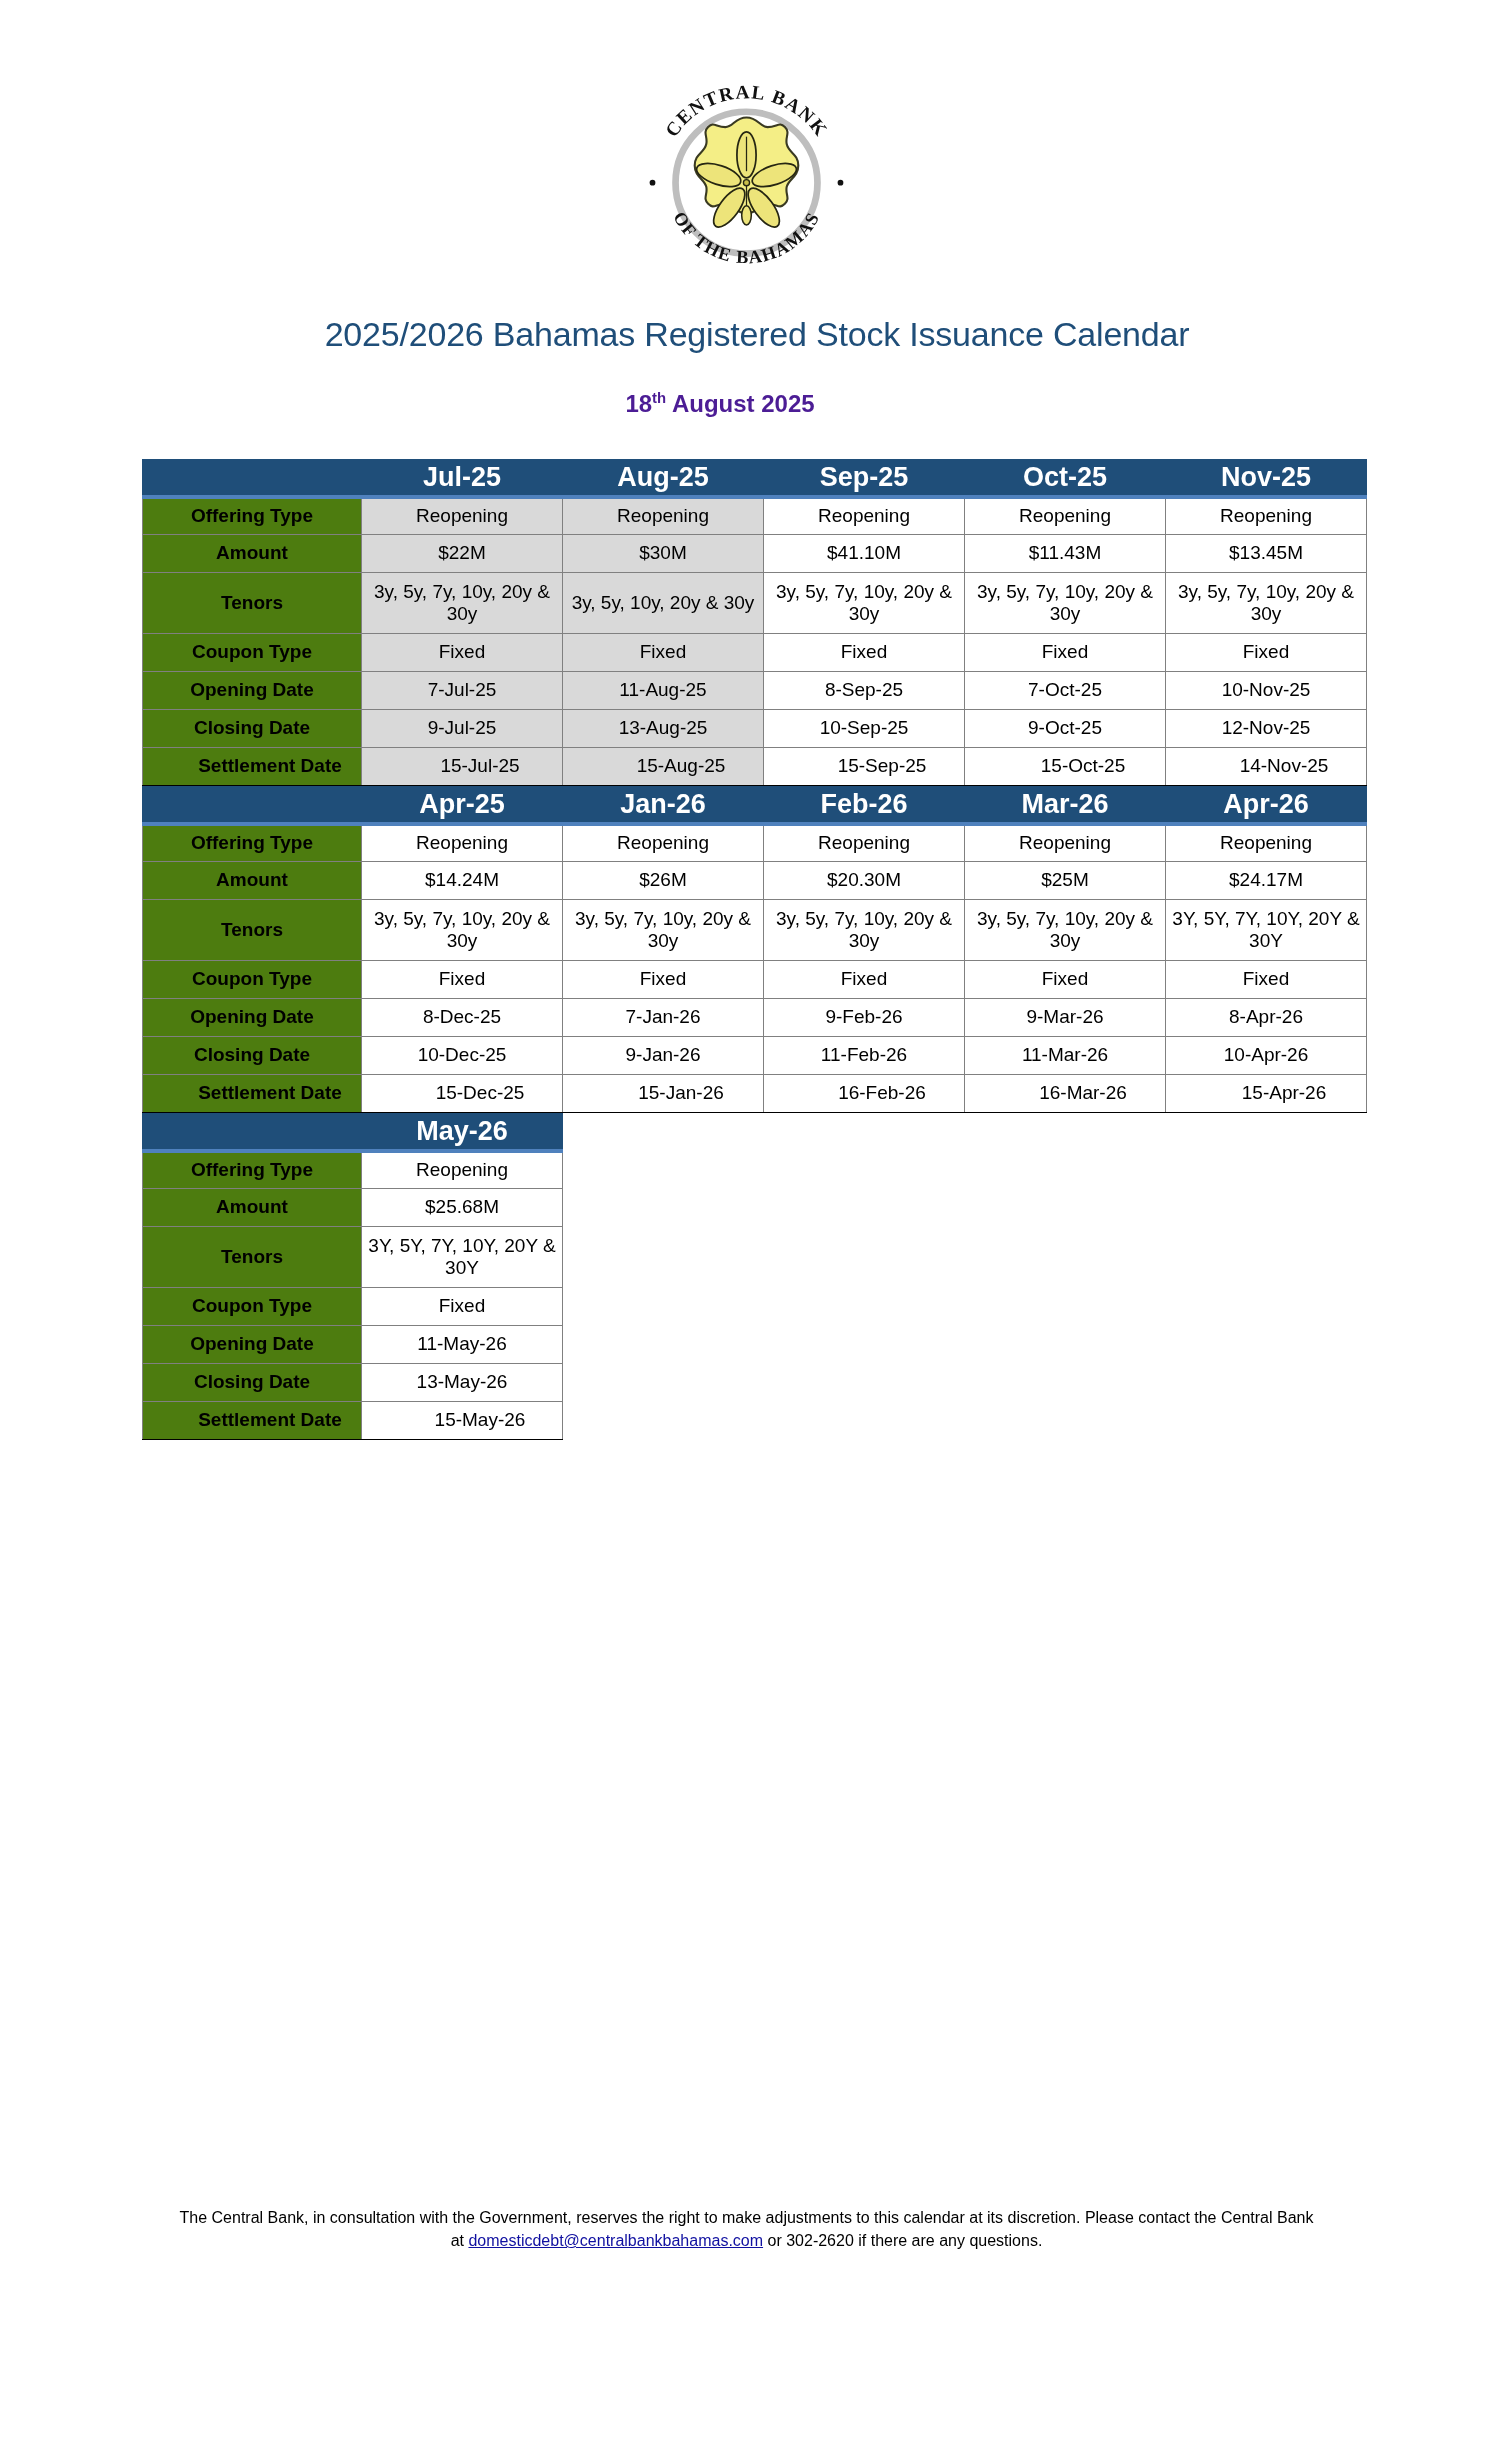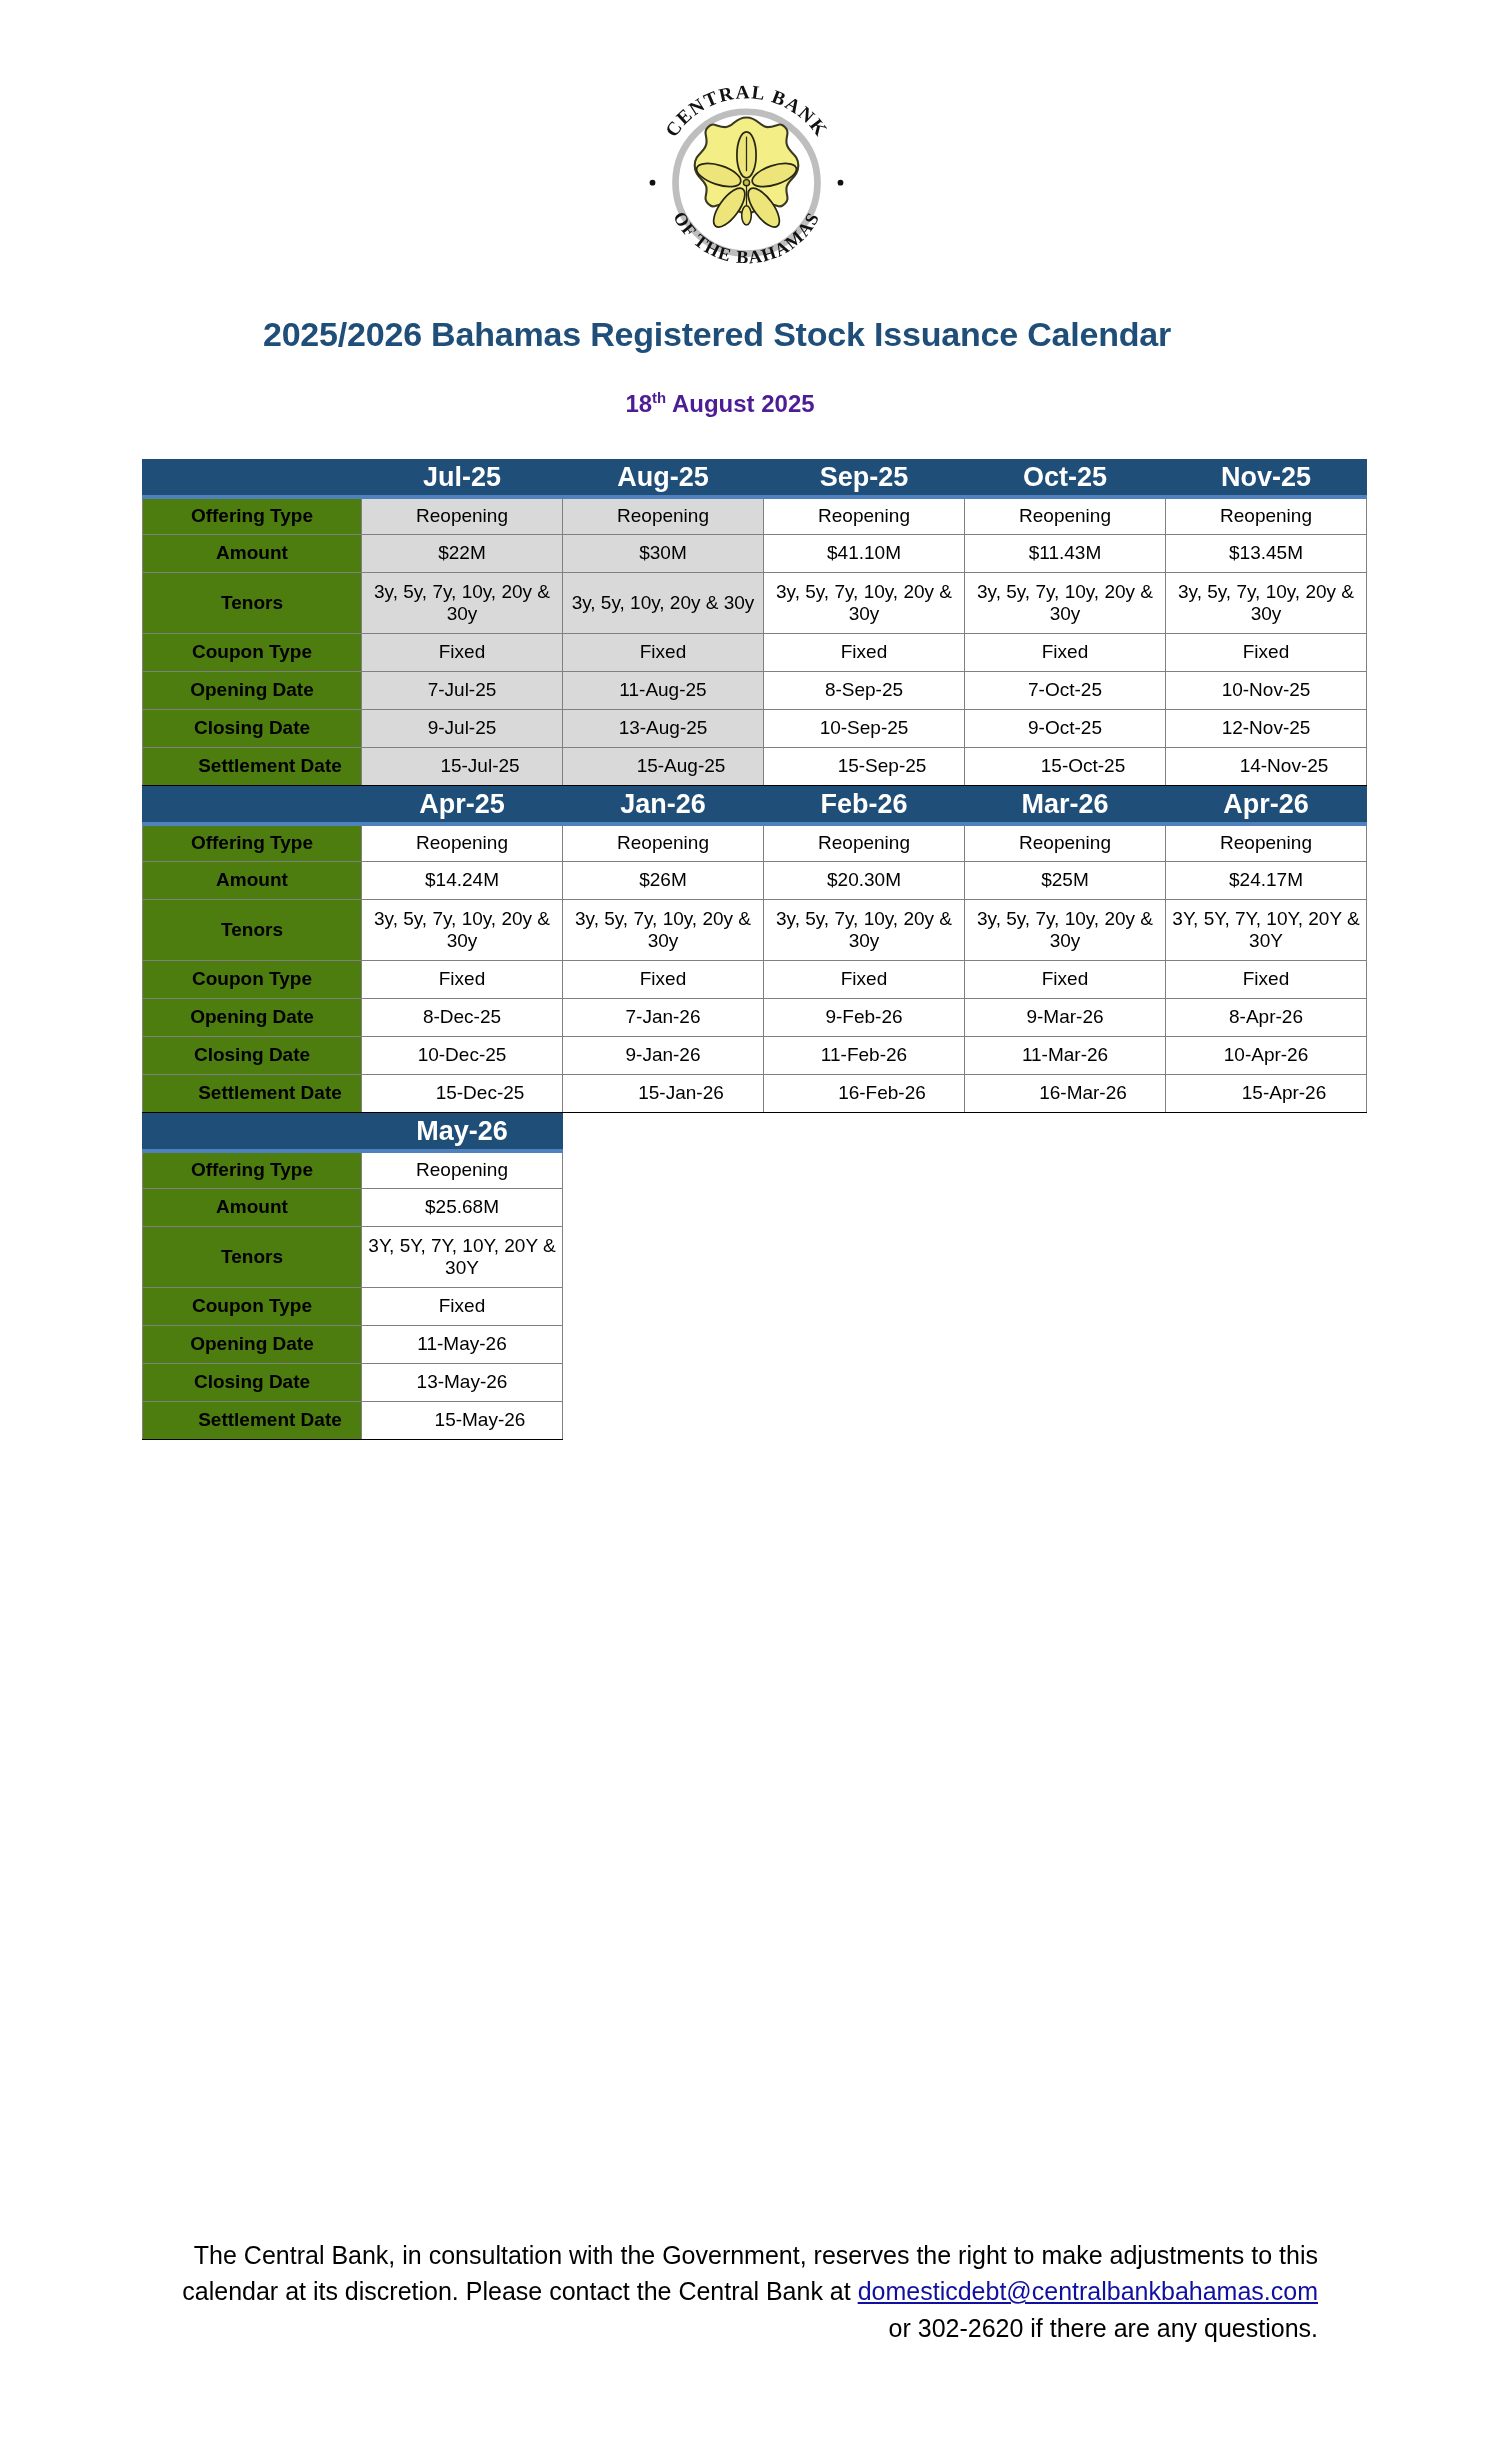--- a/index.html
+++ b/index.html
@@ -40,23 +40,24 @@
   .logo svg { display: block; }
 
   
   .doc-title {
     position: absolute;
     top: 315px;
     left: 0;
     width: 1434px;
     text-align: center;
     font-size: 34px;
-    font-weight: bold;
+    font-weight: normal;
     color: #1F4E79;
     letter-spacing: -0.2px;
+    padding-left: 40px;
   }
   .doc-subtitle {
     position: absolute;
     top: 390px;
     left: 0;
     width: 1440px;
     text-align: center;
     font-size: 24px;
     font-weight: bold;
     color: #4c1d95;
@@ -133,25 +134,24 @@
 
   .blk { margin: 0; padding: 0; }
   .blk2 { margin-top: 0px; }
 
   
   .footer {
     position: absolute;
     left: 175px;
     top: 2206px;
     width: 1143px;
-    font-size: 25px;
+    font-size: 16px;
     line-height: 1.45;
     color: #000000;
-    text-align: right;
-    margin-top: 31px;
+    text-align: center;
   }
   .footer a {
     color: #1010A0;
     text-decoration: underline;
   }
 </style>
 </head>
 <body>
 
 <div class="page">

